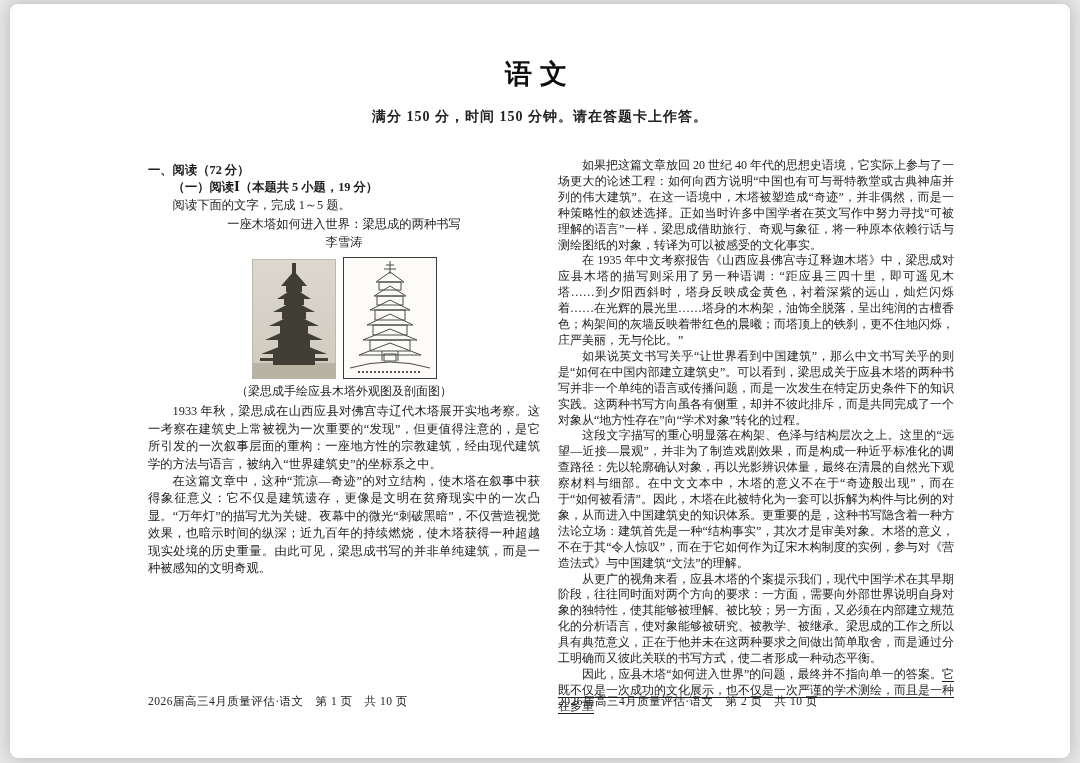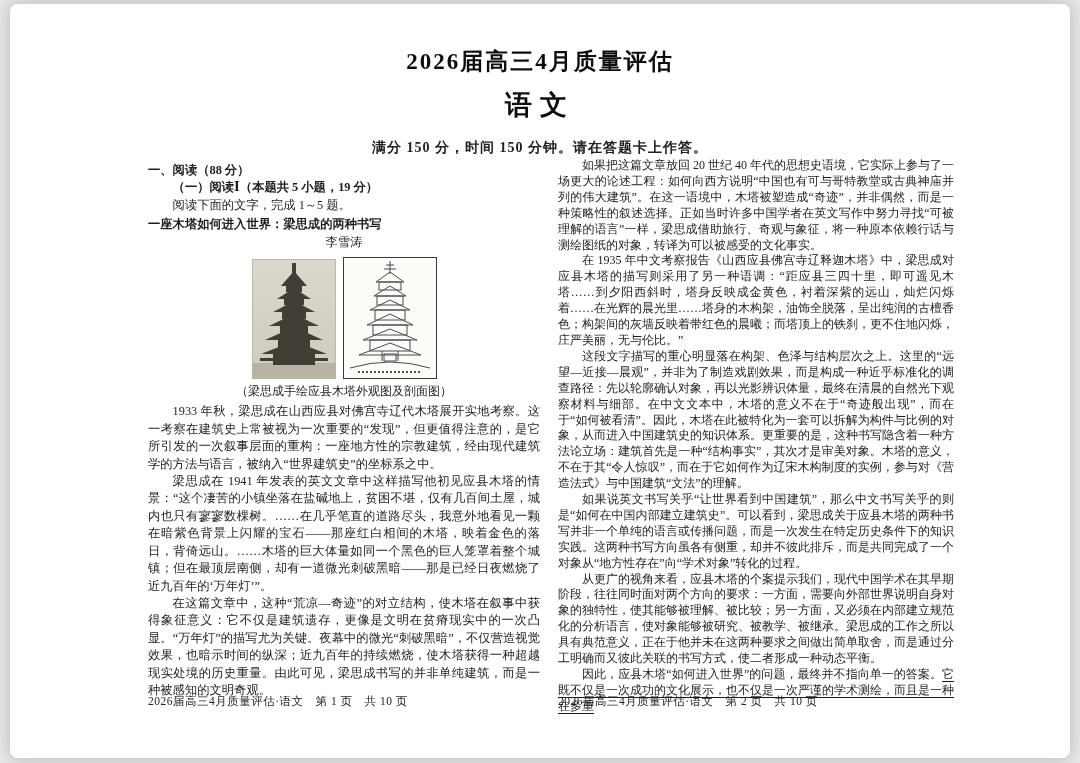--- a/index.html
+++ b/index.html
@@ -18,48 +18,47 @@
   .title{font-size:23px;font-weight:bold;letter-spacing:2px;color:#0e0e0e;}
   .subject{font-size:27px;font-weight:bold;letter-spacing:8px;margin-top:10px;color:#0e0e0e;}
   .note{font-size:14px;font-weight:bold;margin-top:16px;letter-spacing:1px;color:#222;}
 
   .col{position:absolute;color:#1d1d1d;}
   .col-left{left:138px;top:158px;width:392px;font-size:12.3px;line-height:17.4px;}
   .col-right{left:548px;top:154px;width:396px;font-size:12px;line-height:15.9px;}
 
   .h-bold{font-weight:bold;}
   .indent1{margin-left:2em;}
-  .passage-title{text-align:left;font-weight:bold;margin-top:2px;}
+  .passage-title{text-align:center;font-weight:normal;margin-top:2px;}
   .author{text-align:center;}
 
   .figure{margin:6px auto 2px auto;display:flex;justify-content:center;align-items:flex-end;gap:7px;}
   .panel-photo{width:84px;height:120px;background:linear-gradient(#dcd8ce,#cfcabe);box-shadow:0 0 0 1px #bdb8ac inset;}
   .panel-draw{width:94px;height:122px;background:#fcfbf8;border:1px solid #3a3a3a;box-sizing:border-box;}
   .caption{text-align:center;font-size:12px;margin:4px 0 3px 0;}
 
   .para{margin:0;text-indent:2em;text-align:justify;}
   .u{text-decoration:underline;text-underline-offset:3px;}
 
   .footer{position:absolute;font-size:11.5px;color:#242424;text-align:left;letter-spacing:0.5px;}
   .footer-left{left:138px;top:690px;width:392px;}
   .footer-right{left:548px;top:690px;width:396px;}
 </style>
 </head>
 <body>
 
 <div class="sheet">
 
   <div class="header">
-    <div class="title">2026届高三4月质量评估</div>
     <div class="subject">语文</div>
     <div class="note">满分 150 分，时间 150 分钟。请在答题卡上作答。</div>
   </div>
 
   <div class="col col-left">
-    <div class="h-bold">一、阅读（88 分）</div>
+    <div class="h-bold">一、阅读（72 分）</div>
     <div class="h-bold indent1">（一）阅读Ⅰ（本题共 5 小题，19 分）</div>
     <div class="indent1">阅读下面的文字，完成 1～5 题。</div>
     <div class="passage-title">一座木塔如何进入世界：梁思成的两种书写</div>
     <div class="author">李雪涛</div>
 
     <div class="figure">
       <div class="panel-photo">
         <svg width="84" height="120" viewBox="0 0 84 120">
           <rect x="0" y="104" width="84" height="16" fill="#b9b3a5"></rect>
           <g fill="#413e36">
@@ -102,29 +101,28 @@
             <line x1="54" y1="93" x2="54" y2="103"></line>
             <rect x="40" y="96" width="12" height="7"></rect>
           </g>
           <line x1="14" y1="114" x2="78" y2="114" stroke="#555" stroke-width="2" stroke-dasharray="2,2"></line>
         </svg>
       </div>
     </div>
     <div class="caption">（梁思成手绘应县木塔外观图及剖面图）</div>
 
     <p class="para">1933 年秋，梁思成在山西应县对佛宫寺辽代木塔展开实地考察。这一考察在建筑史上常被视为一次重要的“发现”，但更值得注意的，是它所引发的一次叙事层面的重构：一座地方性的宗教建筑，经由现代建筑学的方法与语言，被纳入“世界建筑史”的坐标系之中。</p>
-    <p class="para">梁思成在 1941 年发表的英文文章中这样描写他初见应县木塔的情景：“这个凄苦的小镇坐落在盐碱地上，贫困不堪，仅有几百间土屋，城内也只有寥寥数棵树。……在几乎笔直的道路尽头，我意外地看见一颗在暗紫色背景上闪耀的宝石——那座红白相间的木塔，映着金色的落日，背倚远山。……木塔的巨大体量如同一个黑色的巨人笼罩着整个城镇；但在最顶层南侧，却有一道微光刺破黑暗——那是已经日夜燃烧了近九百年的‘万年灯’”。</p>
     <p class="para">在这篇文章中，这种“荒凉—奇迹”的对立结构，使木塔在叙事中获得象征意义：它不仅是建筑遗存，更像是文明在贫瘠现实中的一次凸显。“万年灯”的描写尤为关键。夜幕中的微光“刺破黑暗”，不仅营造视觉效果，也暗示时间的纵深；近九百年的持续燃烧，使木塔获得一种超越现实处境的历史重量。由此可见，梁思成书写的并非单纯建筑，而是一种被感知的文明奇观。</p>
   </div>
 
   <div class="col col-right">
     <p class="para">如果把这篇文章放回 20 世纪 40 年代的思想史语境，它实际上参与了一场更大的论述工程：如何向西方说明“中国也有可与哥特教堂或古典神庙并列的伟大建筑”。在这一语境中，木塔被塑造成“奇迹”，并非偶然，而是一种策略性的叙述选择。正如当时许多中国学者在英文写作中努力寻找“可被理解的语言”一样，梁思成借助旅行、奇观与象征，将一种原本依赖行话与测绘图纸的对象，转译为可以被感受的文化事实。</p>
     <p class="para">在 1935 年中文考察报告《山西应县佛宫寺辽释迦木塔》中，梁思成对应县木塔的描写则采用了另一种语调：“距应县三四十里，即可遥见木塔……到夕阳西斜时，塔身反映成金黄色，衬着深紫的远山，灿烂闪烁着……在光辉的晨光里……塔身的木构架，油饰全脱落，呈出纯润的古檀香色；构架间的灰墙反映着带红色的晨曦；而塔顶上的铁刹，更不住地闪烁，庄严美丽，无与伦比。”</p>
+    <p class="para">如果说英文书写关乎“让世界看到中国建筑”，那么中文书写关乎的则是“如何在中国内部建立建筑史”。可以看到，梁思成关于应县木塔的两种书写并非一个单纯的语言或传播问题，而是一次发生在特定历史条件下的知识实践。这两种书写方向虽各有侧重，却并不彼此排斥，而是共同完成了一个对象从“地方性存在”向“学术对象”转化的过程。</p>
     <p class="para">这段文字描写的重心明显落在构架、色泽与结构层次之上。这里的“远望—近接—晨观”，并非为了制造戏剧效果，而是构成一种近乎标准化的调查路径：先以轮廓确认对象，再以光影辨识体量，最终在清晨的自然光下观察材料与细部。在中文文本中，木塔的意义不在于“奇迹般出现”，而在于“如何被看清”。因此，木塔在此被特化为一套可以拆解为构件与比例的对象，从而进入中国建筑史的知识体系。更重要的是，这种书写隐含着一种方法论立场：建筑首先是一种“结构事实”，其次才是审美对象。木塔的意义，不在于其“令人惊叹”，而在于它如何作为辽宋木构制度的实例，参与对《营造法式》与中国建筑“文法”的理解。</p>
-    <p class="para">如果说英文书写关乎“让世界看到中国建筑”，那么中文书写关乎的则是“如何在中国内部建立建筑史”。可以看到，梁思成关于应县木塔的两种书写并非一个单纯的语言或传播问题，而是一次发生在特定历史条件下的知识实践。这两种书写方向虽各有侧重，却并不彼此排斥，而是共同完成了一个对象从“地方性存在”向“学术对象”转化的过程。</p>
     <p class="para">从更广的视角来看，应县木塔的个案提示我们，现代中国学术在其早期阶段，往往同时面对两个方向的要求：一方面，需要向外部世界说明自身对象的独特性，使其能够被理解、被比较；另一方面，又必须在内部建立规范化的分析语言，使对象能够被研究、被教学、被继承。梁思成的工作之所以具有典范意义，正在于他并未在这两种要求之间做出简单取舍，而是通过分工明确而又彼此关联的书写方式，使二者形成一种动态平衡。</p>
     <p class="para"><span>因此，应县木塔“如何进入世界”的问题，最终并不指向单一的答案。</span><span class="u">它既不仅是一次成功的文化展示，也不仅是一次严谨的学术测绘，而且是一种在多重</span></p>
   </div>
 
   <div class="footer footer-left">2026届高三4月质量评估·语文　第 1 页　共 10 页</div>
   <div class="footer footer-right">2026届高三4月质量评估·语文　第 2 页　共 10 页</div>
 
 </div>
 
 </body></html>

